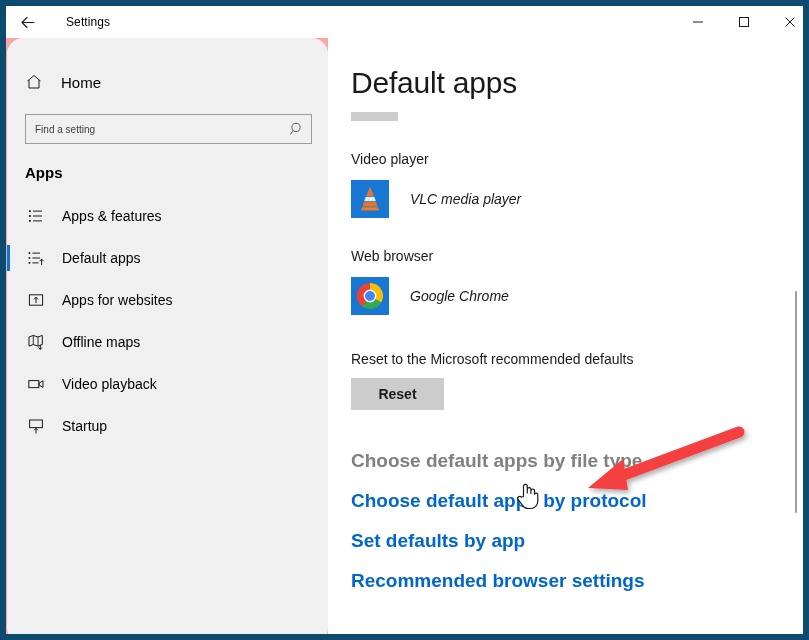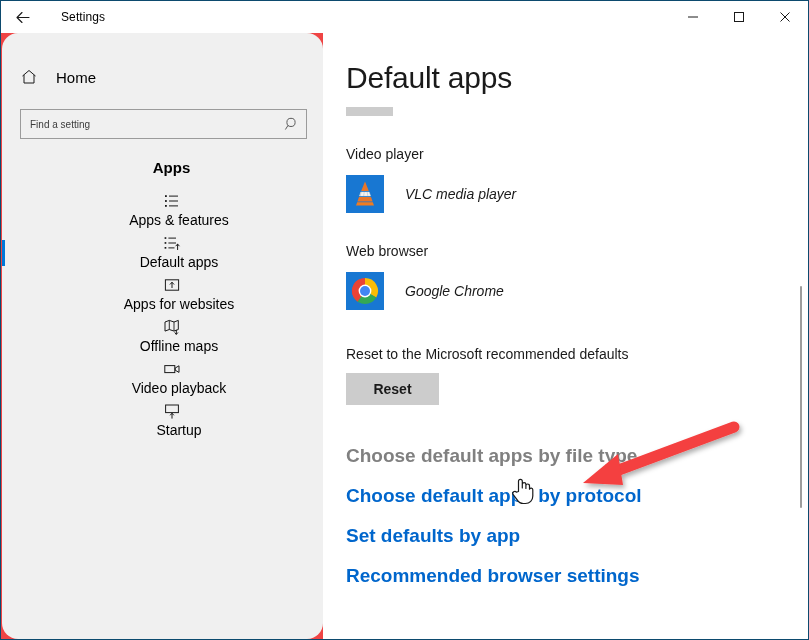--- a/index.html
+++ b/index.html
@@ -10,22 +10,22 @@
     width: 809px;
     height: 640px;
     font-family: "Liberation Sans", sans-serif;
     background: #ffffff;
     overflow: hidden;
   }
   .window {
     position: relative;
     width: 809px;
     height: 640px;
-    background: #ef4444;
-    border: 1px solid #0c4a6e;
+    background: #fca5a5;
+    border: 6px solid #0c4a6e;
     box-sizing: border-box;
     overflow: hidden;
   }
 
   
   .titlebar {
     position: absolute;
     top: 0; left: 0;
     width: 807px;
     height: 32px;
@@ -118,31 +118,29 @@
     width: 28px;
     display: flex;
     align-items: center;
     justify-content: center;
   }
   .section-head {
     font-size: 15px;
     font-weight: bold;
     color: #000000;
     margin: 20px 0 0 18px;
-    text-align: center;
   }
   .navlist { margin-top: 14px; }
   .navitem {
     position: relative;
     display: flex;
     align-items: center;
     height: 42px;
     padding-left: 18px;
     cursor: pointer;
-    flex-direction: column;
   }
   .navitem .accent {
     position: absolute;
     left: 0;
     top: 8px;
     width: 3px;
     height: 26px;
     background: transparent;
   }
   .navitem.selected .accent { background: #0078d7; }

